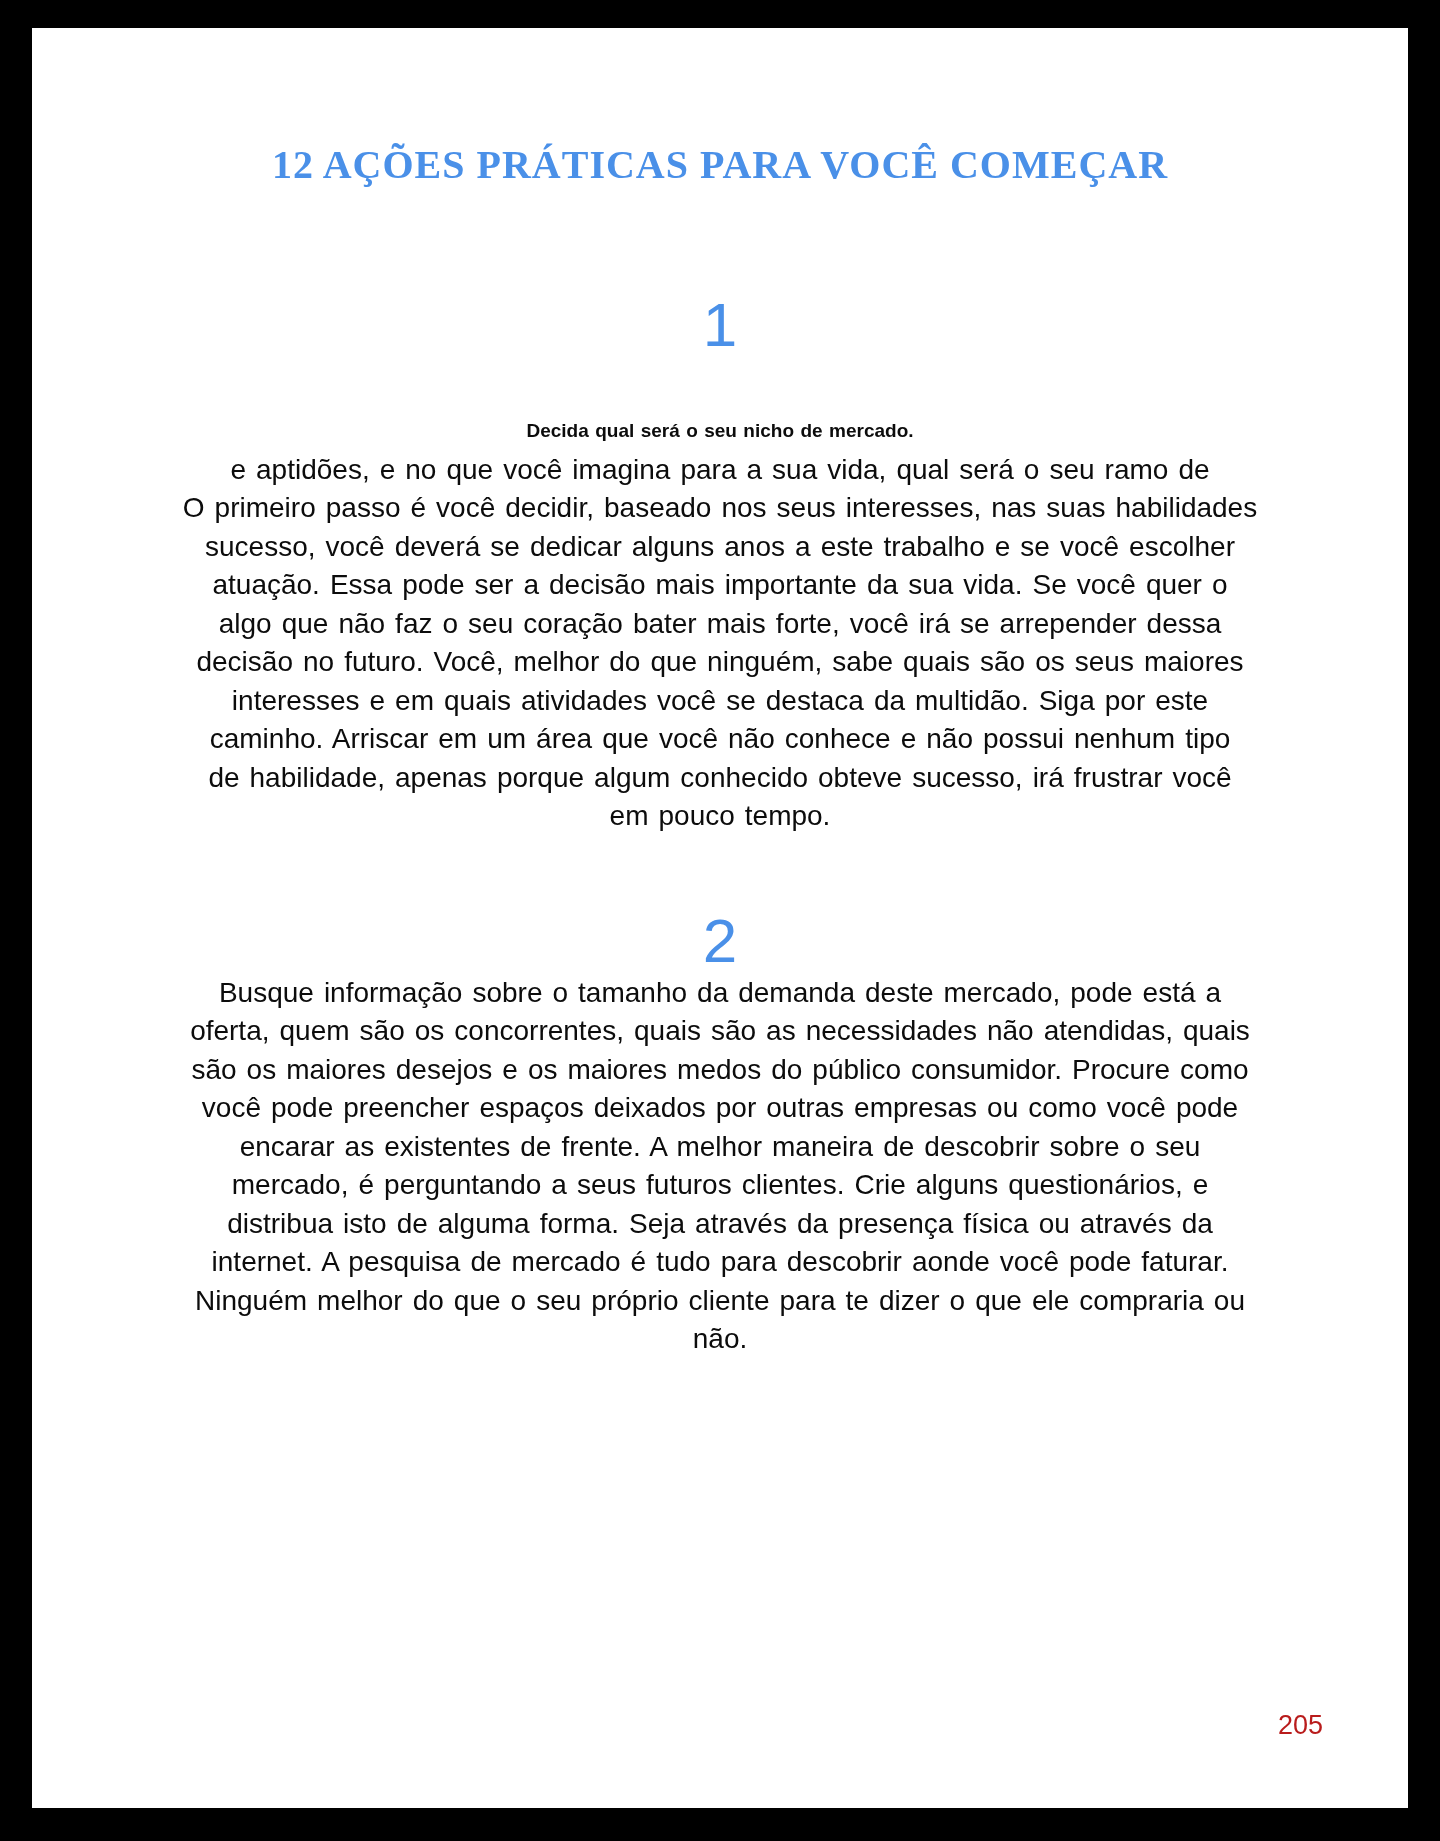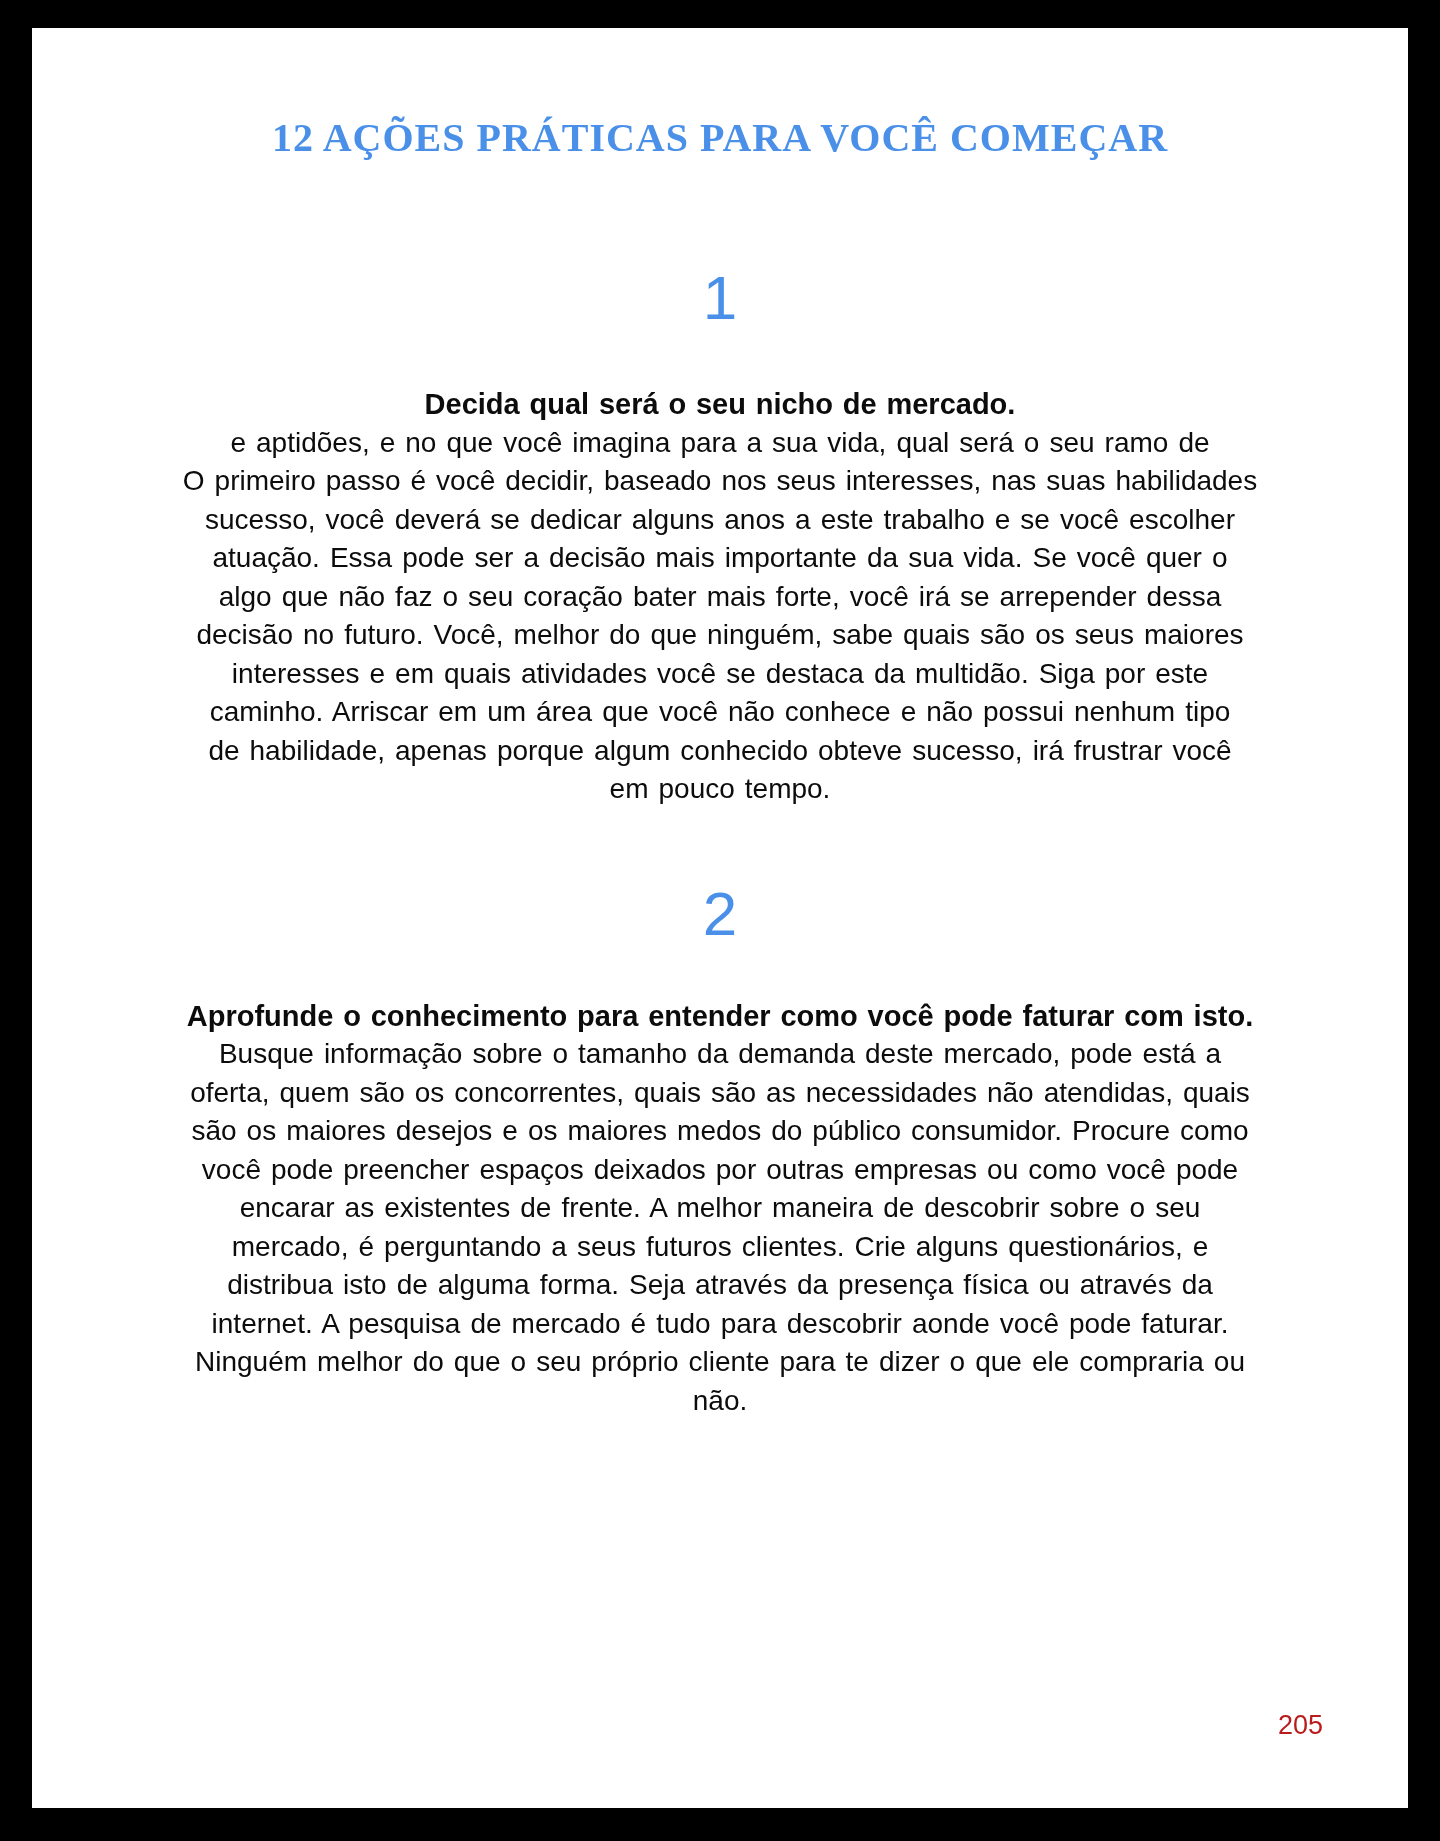--- a/index.html
+++ b/index.html
@@ -22,21 +22,21 @@
     height: 1780px;
     background: #ffffff;
   }
   .content {
     width: 1180px;
     margin: 0 auto;
     text-align: center;
   }
   .doc-title {
     margin: 0 auto;
-    padding-top: 83px;
+    padding-top: 110px;
     text-align: center;
     font-family: "Liberation Serif", "DejaVu Serif", serif;
     font-weight: bold;
     font-size: 40px;
     line-height: 54px;
     letter-spacing: 1px;
     color: #4a90e8;
   }
   .doc-title .title-line { display: block; }
   .section-number {
@@ -47,21 +47,21 @@
     font-size: 62px;
     line-height: 66px;
     color: #4a90e8;
   }
   .section-number.second { margin-top: 72px; }
   .section-heading {
     margin-top: 54px;
     text-align: center;
     font-family: "Liberation Sans", "DejaVu Sans", sans-serif;
     font-weight: bold;
-    font-size: 29px;
+    font-size: 19px;
     line-height: 38.5px;
     color: #0c0c0c;
     word-spacing: 0.06em;
   }
   .section-heading.second { margin-top: 50px; }
   .para {
     margin: 0;
   }
   .para-line {
     text-align: center;
@@ -104,21 +104,20 @@
         <div class="para-line">decisão no futuro. Você, melhor do que ninguém, sabe quais são os seus maiores</div>
         <div class="para-line">interesses e em quais atividades você se destaca da multidão. Siga por este</div>
         <div class="para-line">caminho. Arriscar em um área que você não conhece e não possui nenhum tipo</div>
         <div class="para-line">de habilidade, apenas porque algum conhecido obteve sucesso, irá frustrar você</div>
         <div class="para-line">em pouco tempo.</div>
       </div>
     </div>
 
     <div class="content">
       <div class="section-number second">2</div>
-      <div class="section-heading second">Aprofunde o conhecimento para entender como você pode faturar com isto.</div>
       <div class="para">
         <div class="para-line">Busque informação sobre o tamanho da demanda deste mercado, pode está a</div>
         <div class="para-line">oferta, quem são os concorrentes, quais são as necessidades não atendidas, quais</div>
         <div class="para-line">são os maiores desejos e os maiores medos do público consumidor. Procure como</div>
         <div class="para-line">você pode preencher espaços deixados por outras empresas ou como você pode</div>
         <div class="para-line">encarar as existentes de frente. A melhor maneira de descobrir sobre o seu</div>
         <div class="para-line">mercado, é perguntando a seus futuros clientes. Crie alguns questionários, e</div>
         <div class="para-line">distribua isto de alguma forma. Seja através da presença física ou através da</div>
         <div class="para-line">internet. A pesquisa de mercado é tudo para descobrir aonde você pode faturar.</div>
         <div class="para-line">Ninguém melhor do que o seu próprio cliente para te dizer o que ele compraria ou</div>

